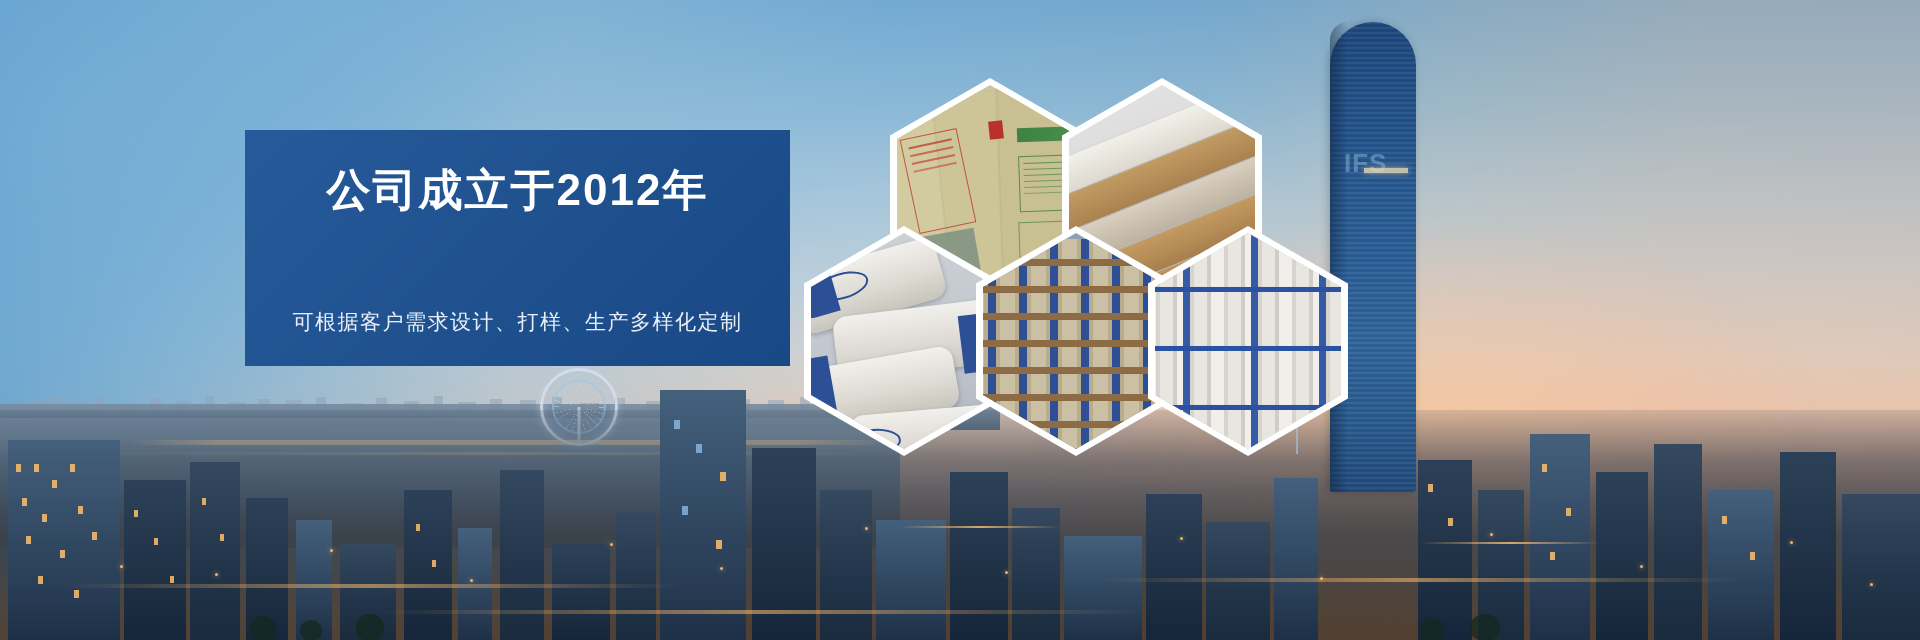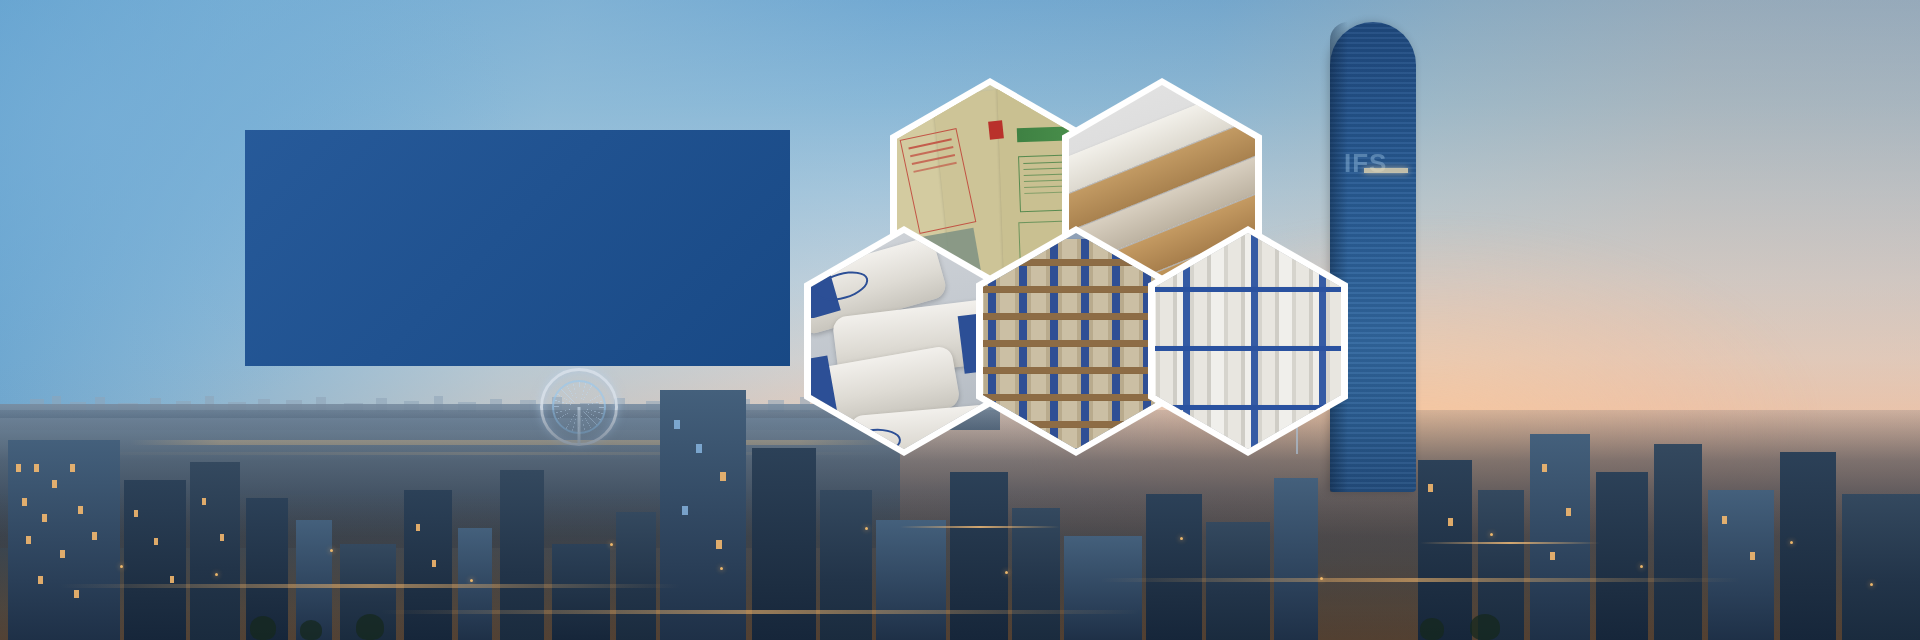--- a/index.html
+++ b/index.html
@@ -435,17 +435,19 @@
         <div class="post" style="left:96px"></div>
         <div class="post" style="left:164px"></div>
       </div>
     </div>
 
   </div>
 
   <div class="panel">
     <div class="panel-shade"></div>
 
-
-
+    <div class="title">公司成立于2012年</div>
+
+
+    <div class="subtitle">可根据客户需求设计、打样、生产多样化定制</div>
   </div>
 
 </div>
 
 </body></html>

